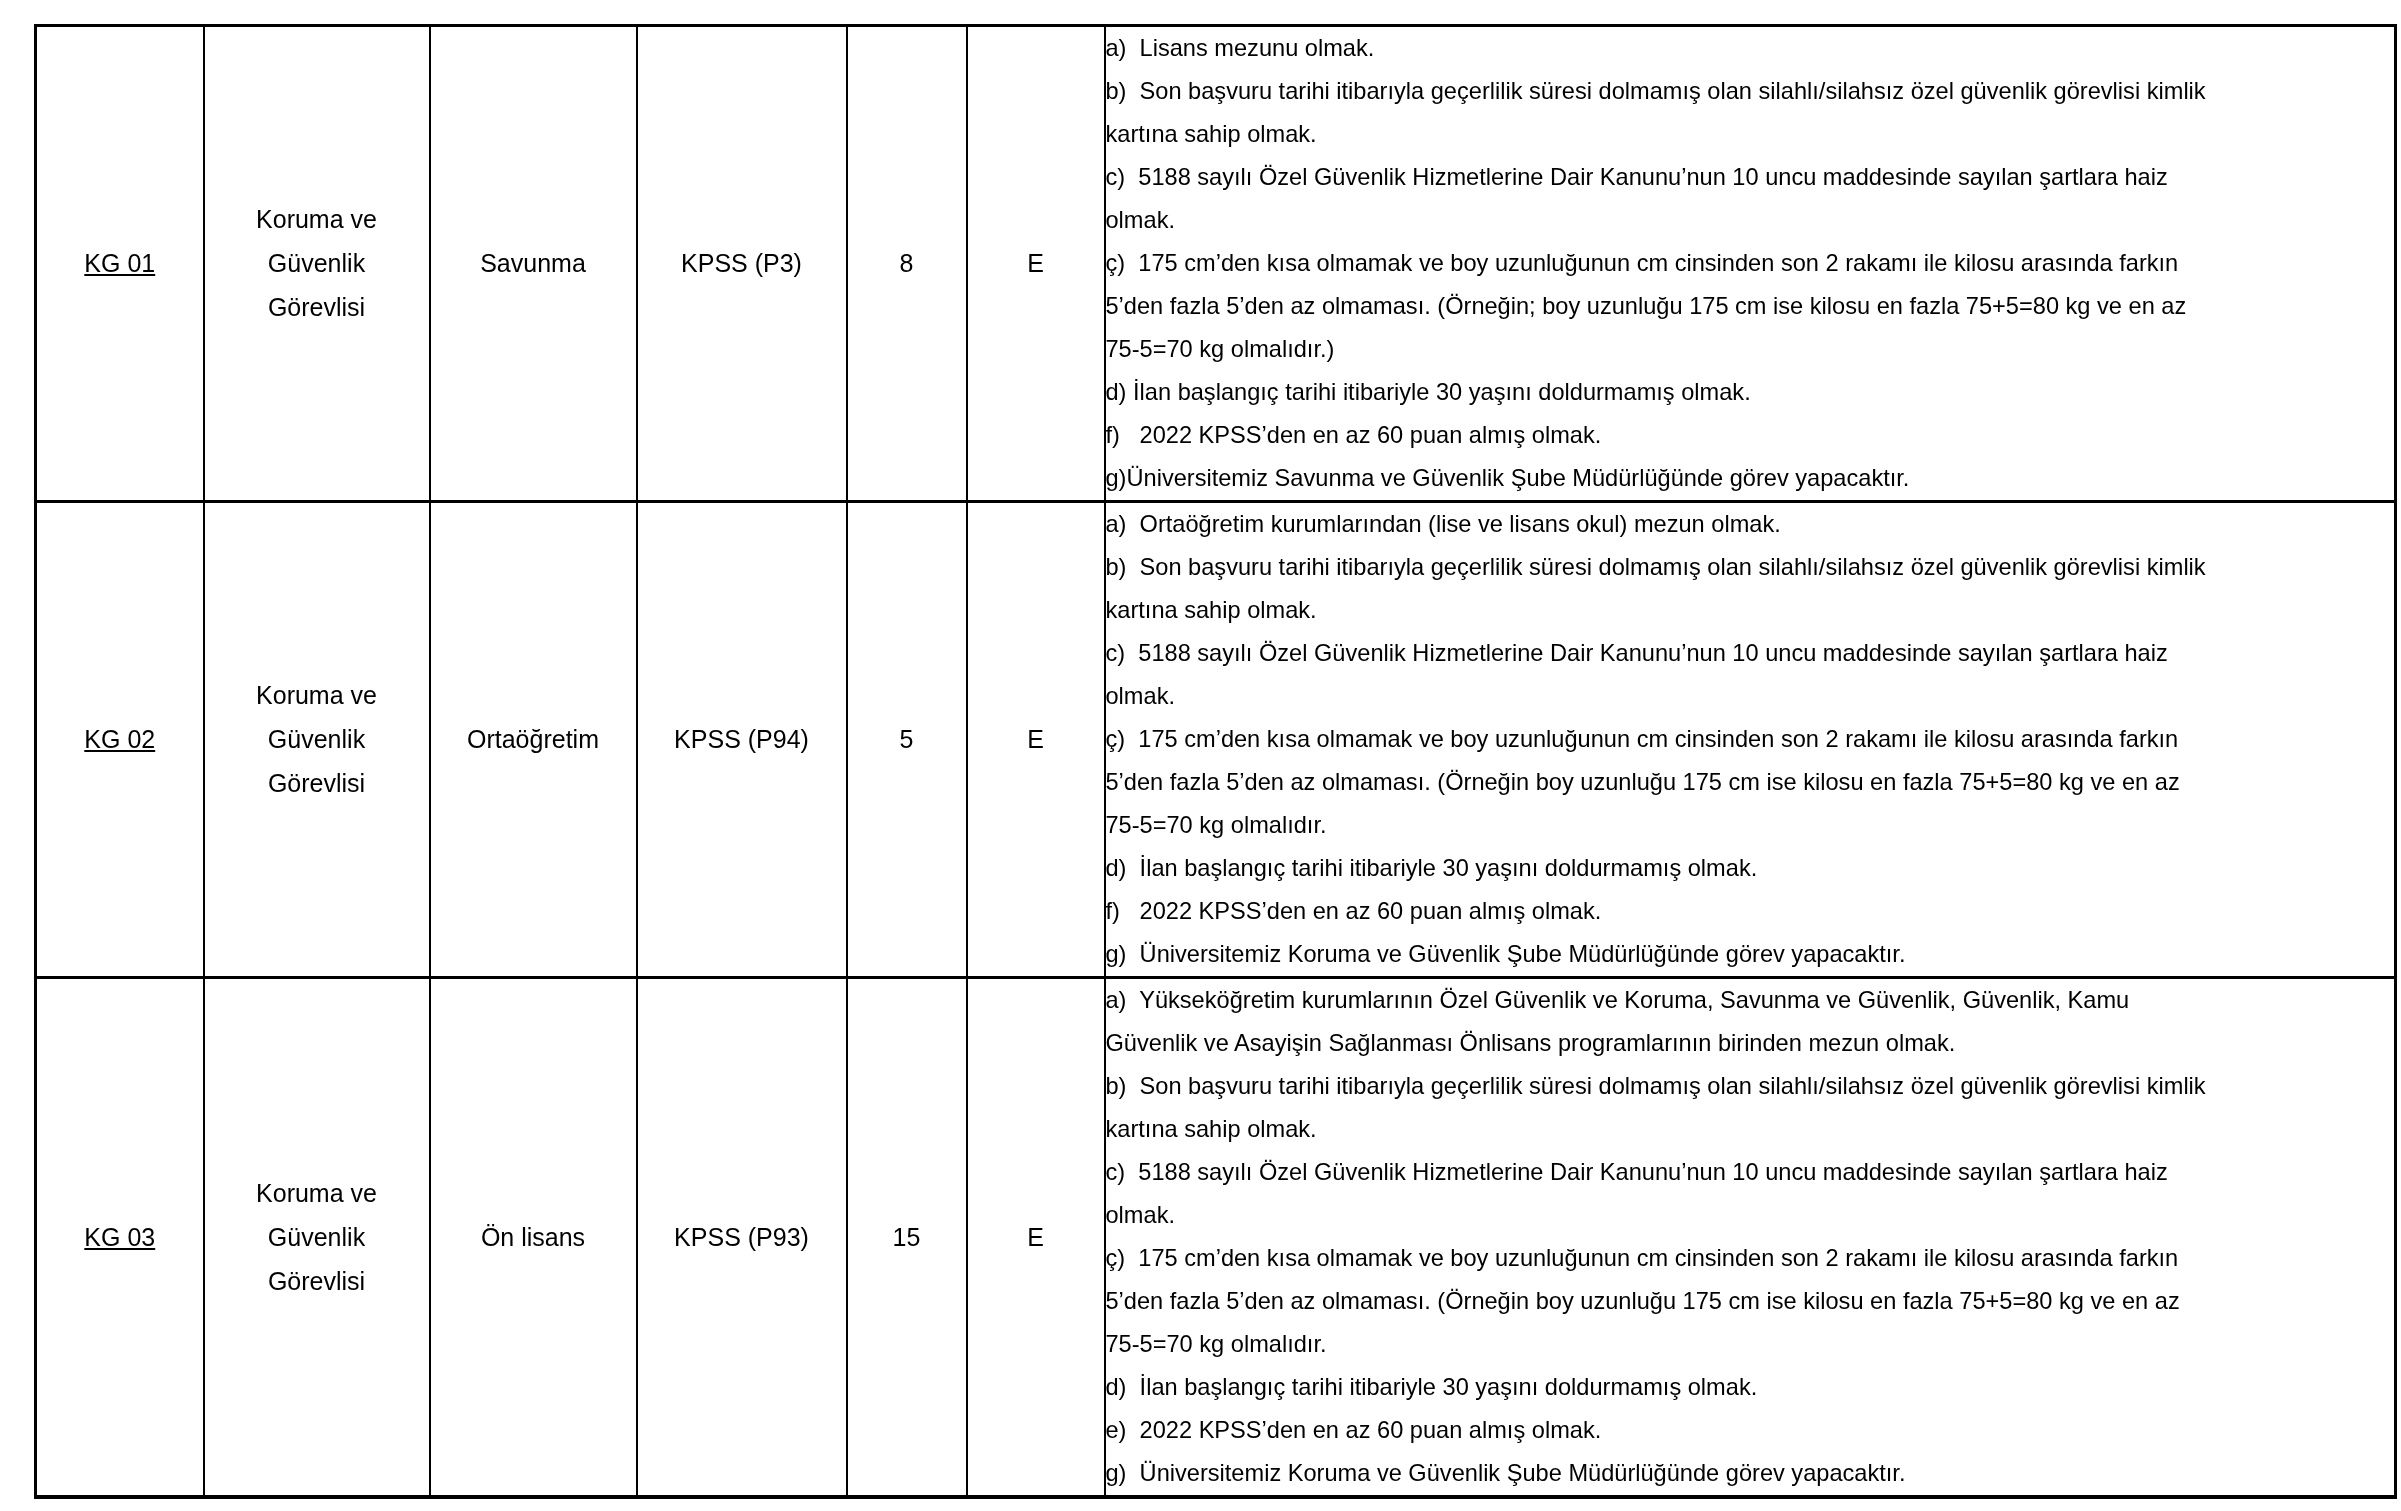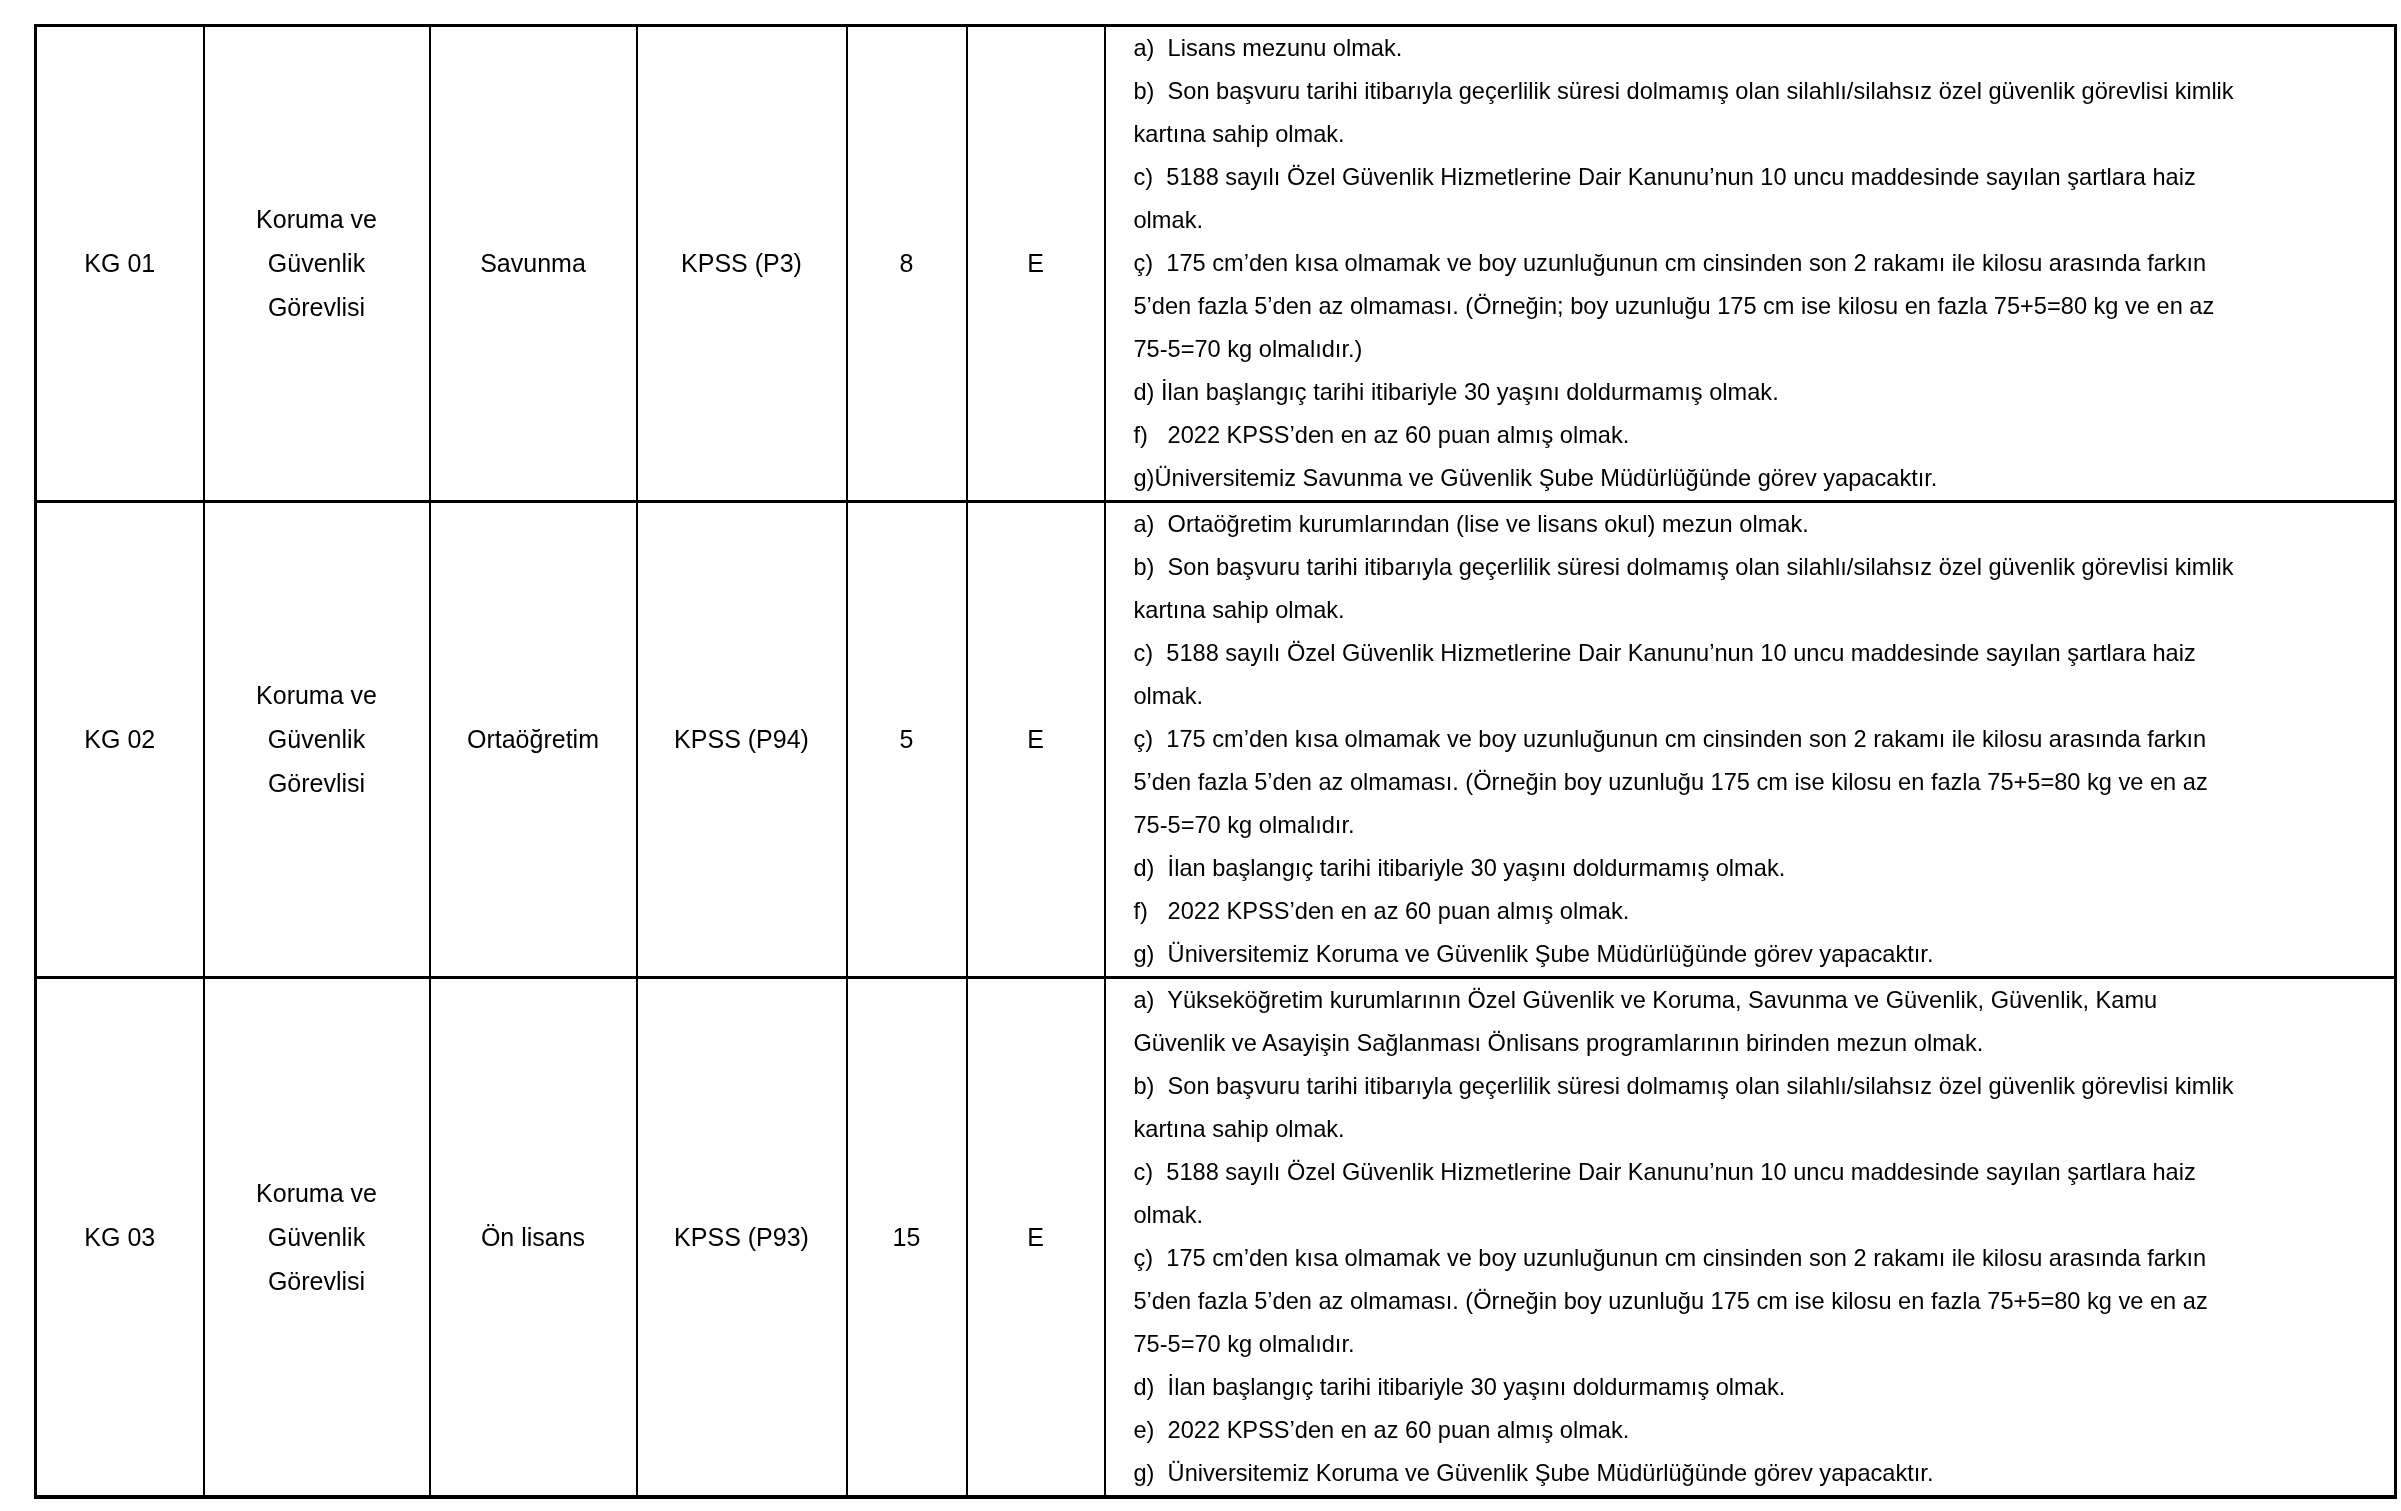--- a/index.html
+++ b/index.html
@@ -32,22 +32,22 @@
     border: 2.4px solid #000000;
     vertical-align: middle;
     padding: 0;
   }
   table.kpss-table tr td {
     border-top-width: 3.9px;
     border-bottom-width: 3.9px;
   }
   table.kpss-table tr:first-child td { border-top-width: 3.9px; }
   table.kpss-table tr:last-child td { border-bottom-width: 4.7px; }
-  table.kpss-table td:first-child { border-left-width: 3.1px; }
-  table.kpss-table td:last-child { border-right-width: 3.1px; padding-left: 28px; }
+  table.kpss-table td:first-child { border-left-width: 3.1px; text-decoration: underline; }
+  table.kpss-table td:last-child { border-right-width: 3.1px; }
 
   td.c {
     text-align: center;
     font-size: 25px;
     line-height: 44px;
     white-space: pre-line;
     margin-top: 24px;
   }
   td.req {
     vertical-align: top;

